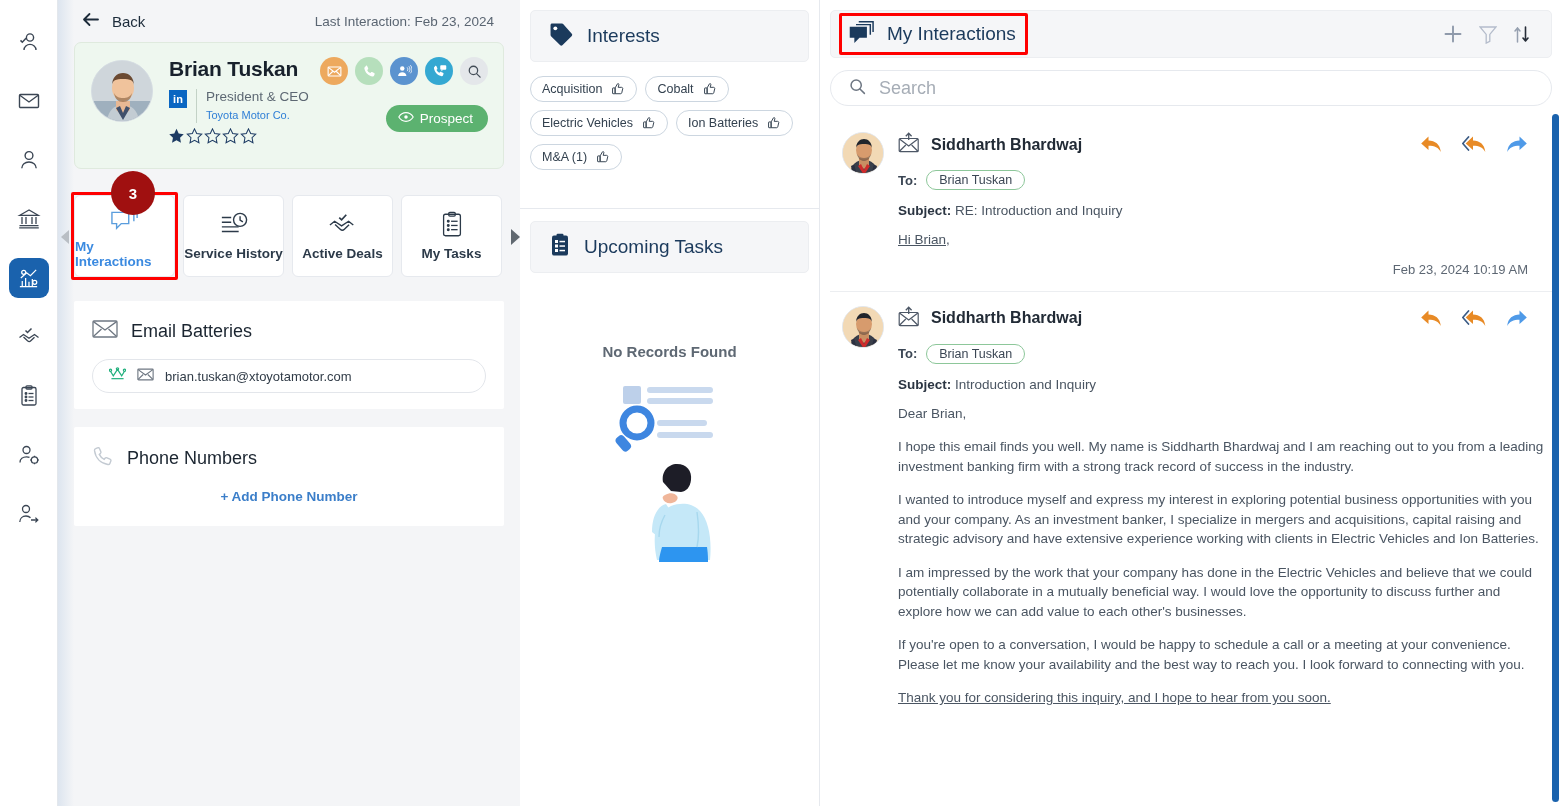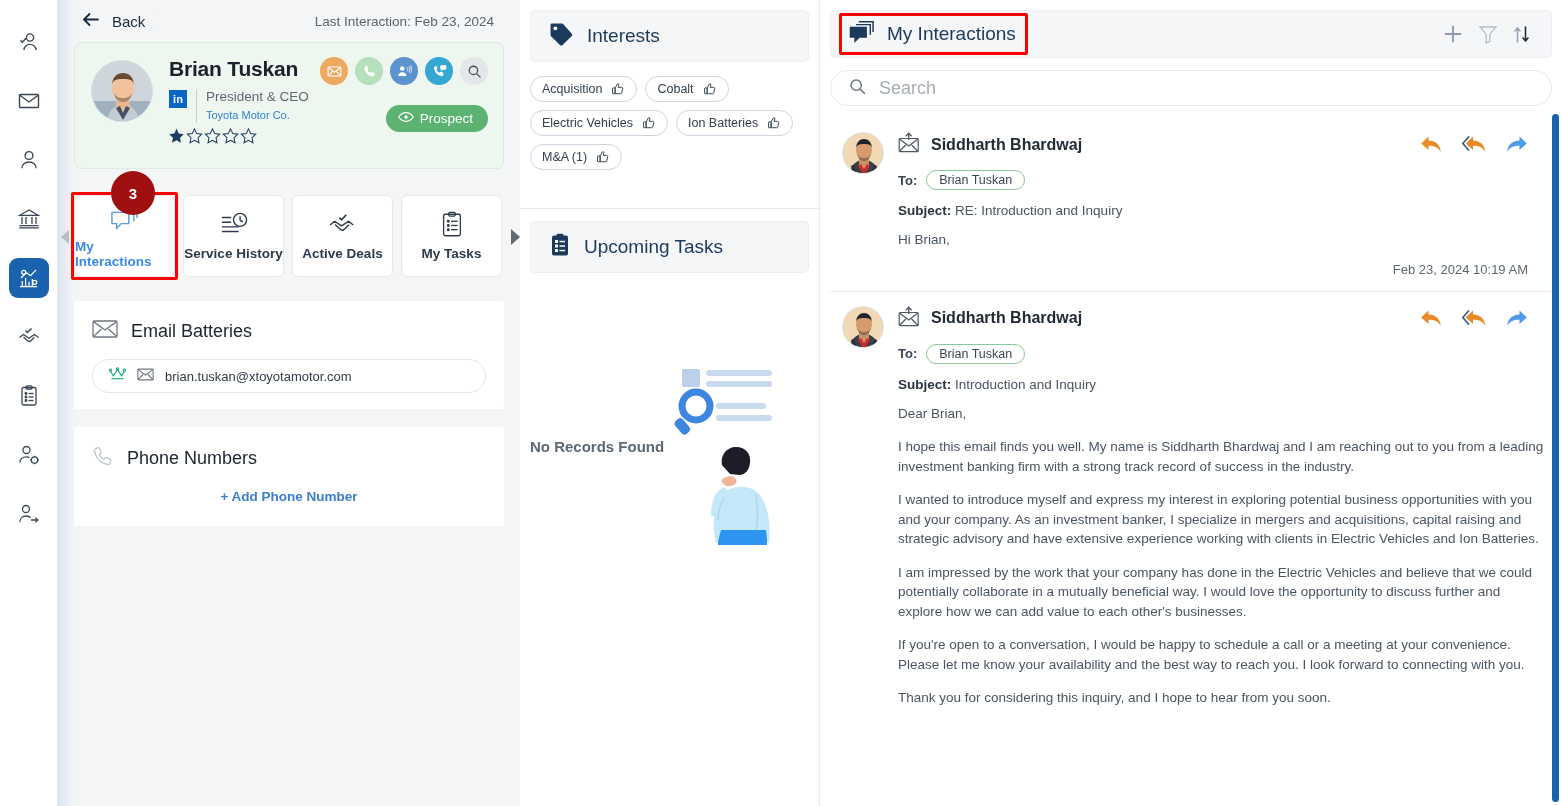--- a/index.html
+++ b/index.html
@@ -148,21 +148,21 @@
   .tags { margin-top: 14px; display: flex; flex-wrap: wrap; gap: 8px 8px; }
   .tag {
     border: 1px solid #ccd6e0; border-radius: 14px; height: 26px;
     display: inline-flex; align-items: center; gap: 9px; padding: 0 11px;
     font-size: 12.5px; color: #33414f; background: #fff; cursor: pointer;
   }
   .tag svg { display: block; }
   .mid-divider { height: 1px; background: #e6e9ee; margin: 38px -10px 0 -10px; }
   .tasks-wrap { padding-top: 12px; }
   .empty {
-    margin-top: 70px; display: flex; flex-direction: row; align-items: center;
+    margin-top: 70px; display: flex; flex-direction: column; align-items: center;
   }
   .empty-label { font-size: 15px; color: #5e6873; font-weight: 600; }
   .empty-art { margin-top: 22px; }
 
   
   .col-right {
     flex: 1; height: 806px; background: #fff; position: relative;
     display: flex; flex-direction: column; padding: 10px 10px 0 10px;
   }
   .ri-head {
@@ -201,21 +201,21 @@
   .to-row { margin-top: 13px; display: flex; align-items: center; gap: 9px; }
   .to-label { font-size: 13px; font-weight: 700; color: #3b4654; }
   .to-pill {
     border: 1px solid #8dc79a; border-radius: 12px; padding: 2px 12px;
     font-size: 12.5px; color: #3b4654; background: #fff;
   }
   .subj { margin-top: 13px; font-size: 13.5px; color: #4a5562; }
   .subj b { color: #2b3542; font-weight: 700; }
   .mail-text { margin-top: 12px; font-size: 13.5px; color: #4a5562; line-height: 19.5px; }
   .mail-text p { margin-bottom: 14px; }
-  .mail-text p:last-child { margin-bottom: 0; }
+  .mail-text p:last-child { margin-bottom: 0; text-decoration: underline; }
   .mail-date { margin-top: 12px; text-align: right; font-size: 13px; color: #5d6773; padding-right: 18px; }
 
   .rscroll {
     position: absolute; right: 3px; top: 114px; width: 7px; height: 688px;
     background: #1a62ad; border-radius: 4px;
   }
 </style>
 </head>
 <body>
 

